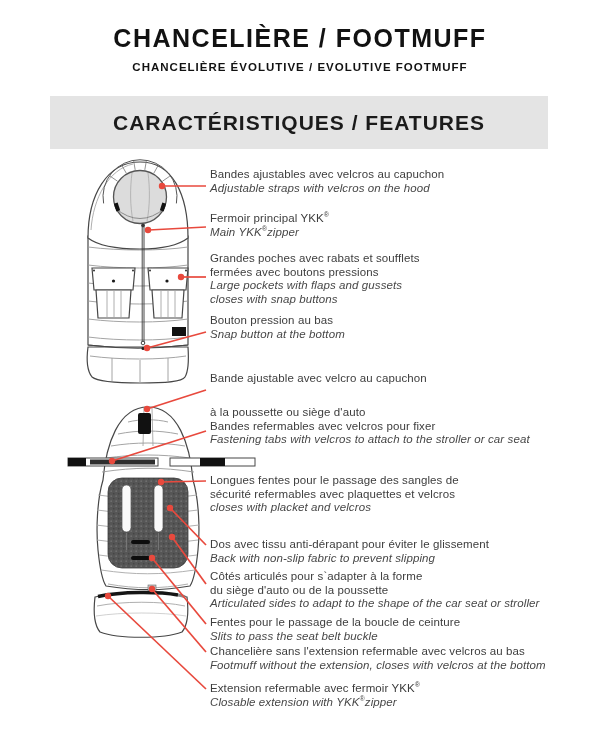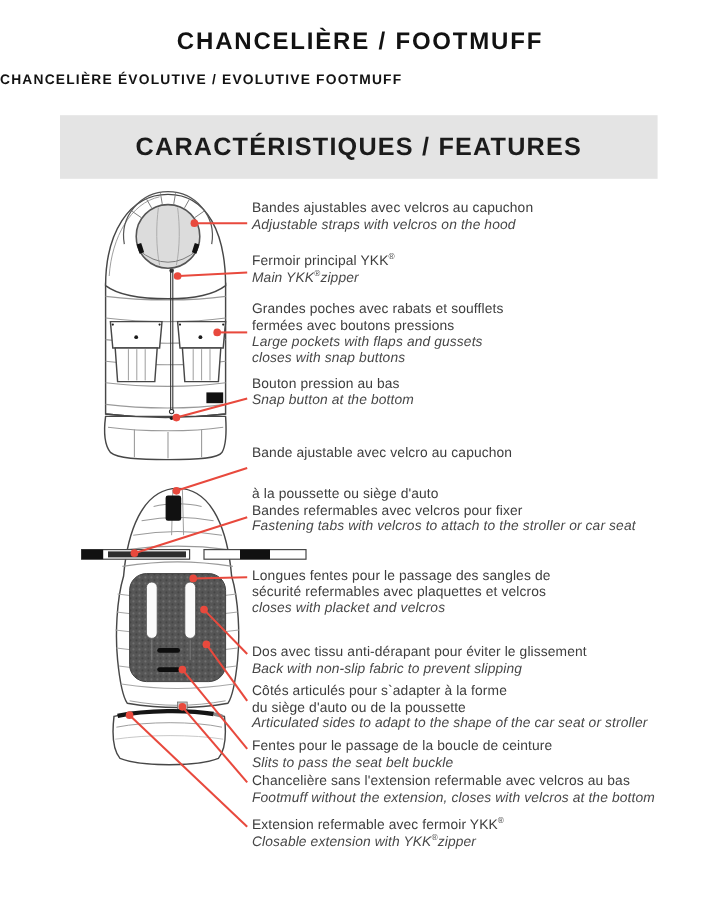--- a/index.html
+++ b/index.html
@@ -1,20 +1,20 @@
 <!DOCTYPE html>
 <html><head>
 <meta charset="utf-8">
 <style>
   html,body{margin:0;padding:0;background:#fff;}
   .page{position:relative;width:600px;height:750px;background:#ffffff;overflow:hidden;
         font-family:"Liberation Sans","DejaVu Sans",sans-serif;}
   .title{position:absolute;top:24px;left:0;width:600px;text-align:center;
-         font-size:20px;font-weight:bold;letter-spacing:1.5px;color:#121212;}
-  .subtitle{position:absolute;top:61px;left:0;width:600px;
+         font-size:25px;font-weight:bold;letter-spacing:1.5px;color:#121212;}
+  .subtitle{position:absolute;top:61px;left:0;width:600px;text-align:center;
          font-size:11.5px;font-weight:bold;letter-spacing:1px;color:#121212;}
   .banner{position:absolute;left:50px;top:96px;width:498px;height:53px;background:#e4e4e4;
          display:flex;align-items:center;justify-content:center;}
   .banner-label{font-size:21px;font-weight:bold;letter-spacing:1px;color:#1b1b1b;}
   .illu{position:absolute;}
   .overlay{position:absolute;left:0;top:0;pointer-events:none;}
   .ann{position:absolute;left:210px;width:385px;color:#3d3d3d;font-size:11.5px;line-height:13.5px;letter-spacing:0.1px;}
   .ann .en{font-style:italic;color:#474747;}
   sup.reg{font-size:7px;line-height:0;vertical-align:super;}
 </style>

